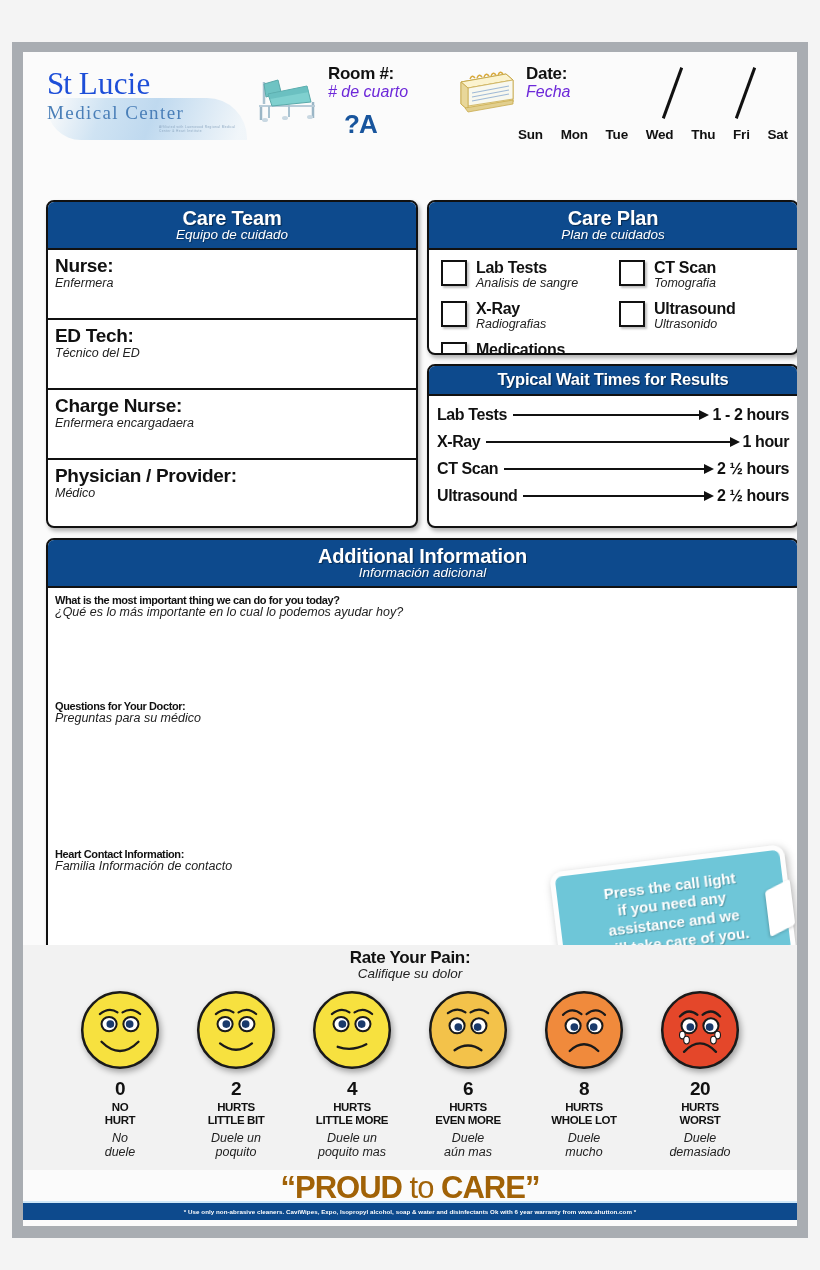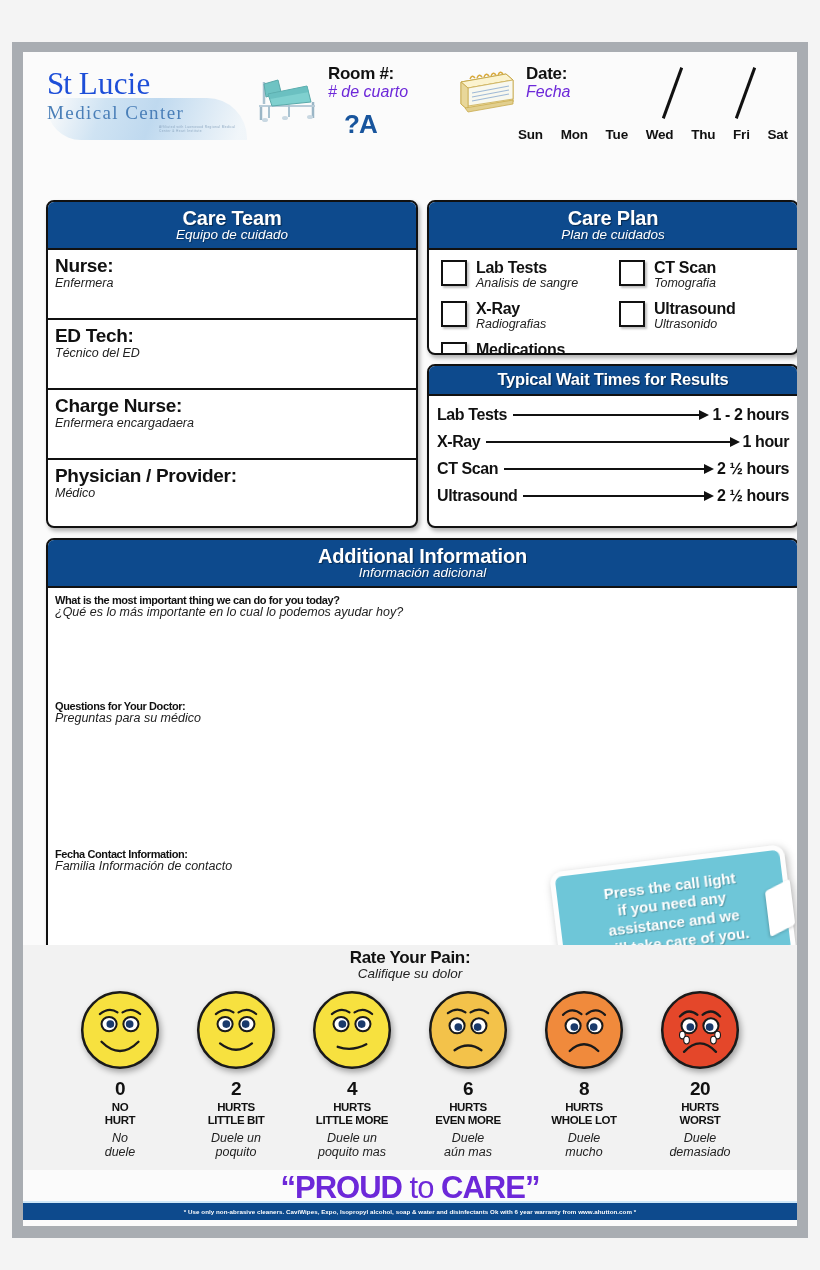--- a/index.html
+++ b/index.html
@@ -200,21 +200,21 @@
   .face-en { font-size: 11.5px; font-weight: bold; color: #111; line-height: 1.12; margin-top: 1px; letter-spacing: -.4px; }
   .face-es { font-size: 12.5px; font-style: italic; color: #222; line-height: 1.12; margin-top: 4px; }
 
   
   #proud {
     position: absolute; left: 0; right: 0; top: 1118px; height: 44px;
     text-align: center;
     background: #fbfbfb;
   }
   #proud .pc {
-    font-size: 31px; font-weight: bold; color: #6d28d9; letter-spacing: -1px;
+    font-size: 31px; font-weight: bold; color: #a16207; letter-spacing: -1px;
   }
   #proud .pc .lo { font-weight: normal; }
 
   
   #footer-strip {
     position: absolute; left: 0; right: 0; bottom: 6px; height: 19px;
     background: #0d4a8d;
     border-top: 2px solid #cfe7f7;
     display: flex; align-items: center; justify-content: center;
   }
@@ -409,21 +409,21 @@
         <div class="addl-en">What is the most important thing we can do for you today?</div>
         <div class="addl-es">¿Qué es lo más importante en lo cual lo podemos ayudar hoy?</div>
       </div>
 
       <div class="addl-q" id="q2">
         <div class="addl-en">Questions for Your Doctor:</div>
         <div class="addl-es">Preguntas para su médico</div>
       </div>
 
       <div class="addl-q" id="q3">
-        <div class="addl-en">Fecha Contact Information:</div>
+        <div class="addl-en">Heart Contact Information:</div>
         <div class="addl-es">Familia Información de contacto</div>
       </div>
 
       <div id="call-sticker">
         <div class="sticker-bg"></div>
         <div class="sticker-fold"></div>
         <div class="sticker-text">
           <div>Press the call light</div>
           <div>if you need any</div>
           <div>assistance and we</div>

